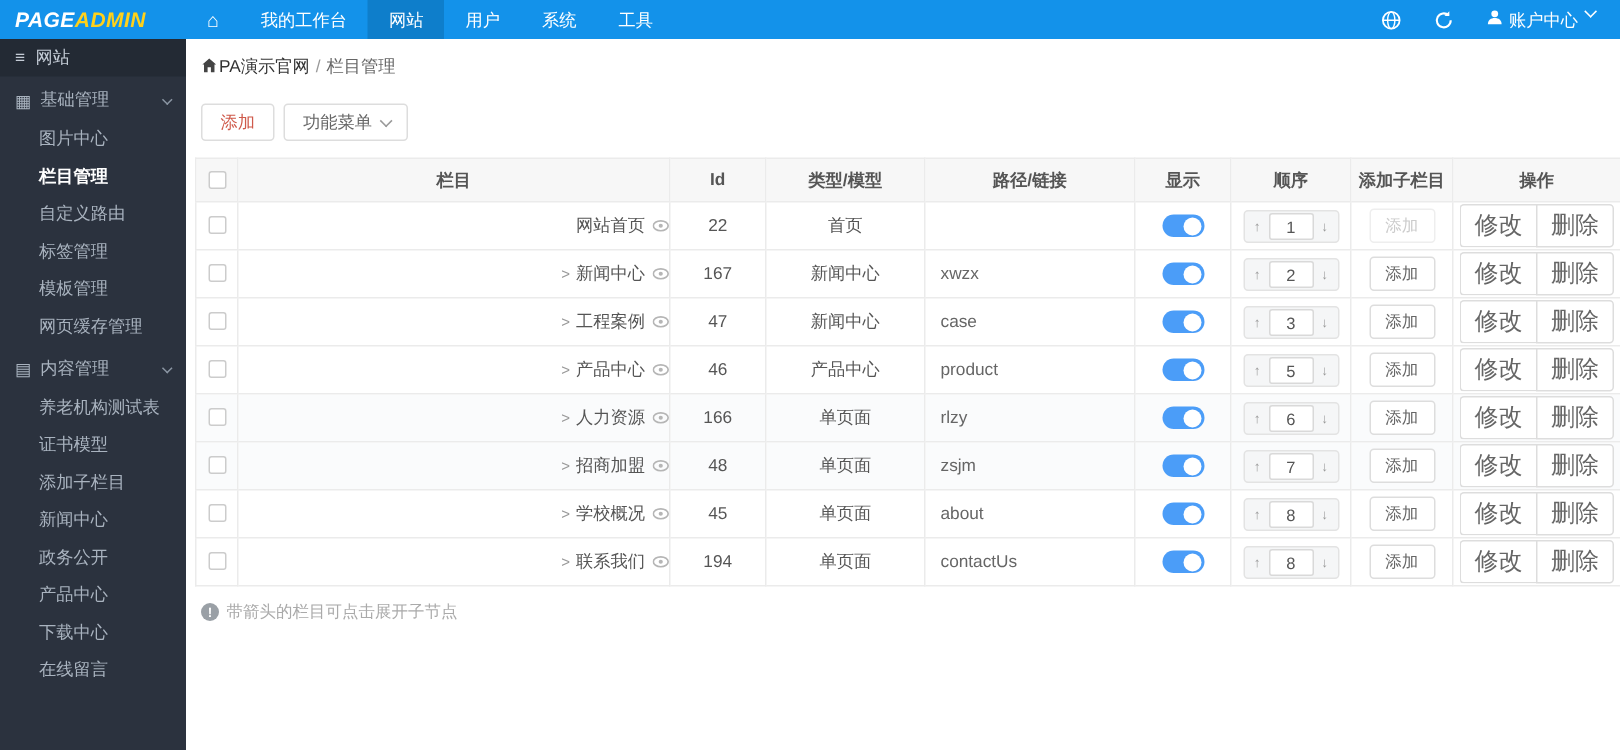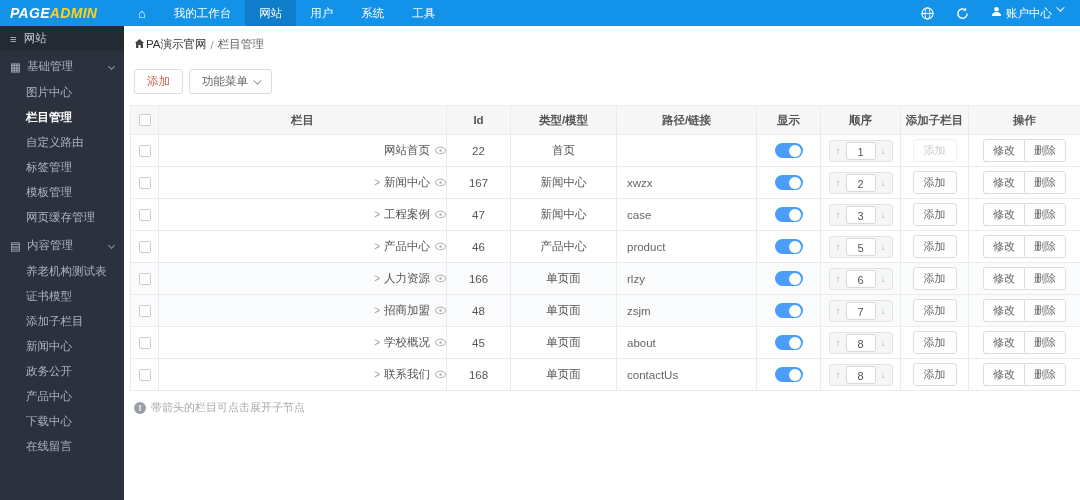--- a/index.html
+++ b/index.html
@@ -68,21 +68,21 @@
   .toggle { width:28px; height:15px; border-radius:8px; background:#4b9df8;
     display:inline-block; position:relative; vertical-align:middle; cursor:pointer; }
   .toggle::after { content:""; position:absolute; right:1.5px; top:1.5px;
     width:12px; height:12px; border-radius:50%; background:#fff; }
   .spinner { display:inline-flex; align-items:center; background:#f5f6f7;
     border:1px solid #e3e3e3; border-radius:3px; padding:1px; }
   .spin-btn { width:15px; text-align:center; color:#999; font-size:9px; cursor:pointer; }
   .spin-val { width:30px; height:18px; line-height:18px; background:#fff;
     border:1px solid #d9d9d9; border-radius:2px; font-size:11px; color:#555; }
   .btn-group { display:inline-flex; }
-  .btn-sm { padding:3px 9px; font-size:11px; border:1px solid #ddd; background:#fff;
+  .btn-sm { padding:3px 9px; font-size:16px; border:1px solid #ddd; background:#fff;
     color:#666; cursor:pointer; font-family:inherit; }
   .btn-sm.edit { border-radius:3px 0 0 3px; border-right:none; }
   .btn-sm.del  { border-radius:0 3px 3px 0; }
   .btn-addchild { padding:3px 10px; font-size:11px; border:1px solid #ddd;
     background:#fff; color:#666; border-radius:3px; cursor:pointer; font-family:inherit; }
   .btn-addchild.disabled { color:#ccc; border-color:#eee; cursor:default; }
   .hidden-ico { display:inline-block; margin-left:5px; vertical-align:-1px; }
 
   .footnote { margin:9px 0 0 10px; font-size:11px; color:#aaa; display:flex;
     align-items:center; gap:5px; }
@@ -412,21 +412,21 @@
   </tr>
 
   <tr>
     <td><span class="checkbox"></span></td>
     <td class="name-cell">
       <span class="expand">&gt;</span><span class="row-name">联系我们</span><span class="hidden-ico" hidden=""><svg width="11" height="9" viewBox="0 0 12 9">
                   <ellipse cx="6" cy="4.5" rx="5.4" ry="3.6" fill="none" stroke="#b5b5b5" stroke-width="1.2"></ellipse>
                   <circle cx="6" cy="4.5" r="1.5" fill="#b5b5b5"></circle>
                 </svg></span>
     </td>
-    <td>168</td>
+    <td>194</td>
     <td>单页面</td>
     <td class="path-cell">contactUs</td>
     <td><span class="toggle"></span></td>
     <td>
       <span class="spinner">
         <span class="spin-btn">↑</span>
         <span class="spin-val">8</span>
         <span class="spin-btn">↓</span>
       </span>
     </td>

